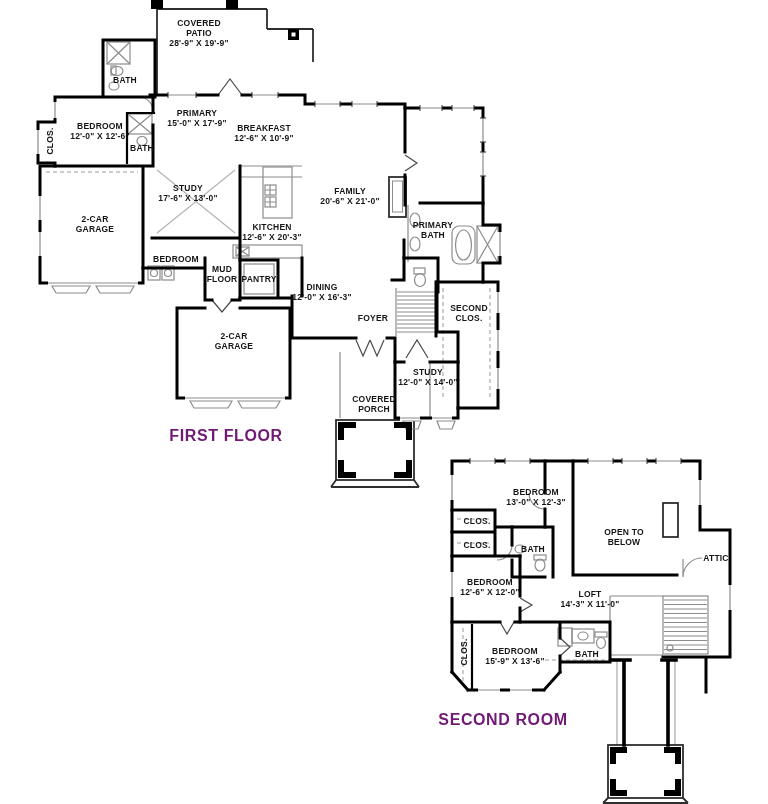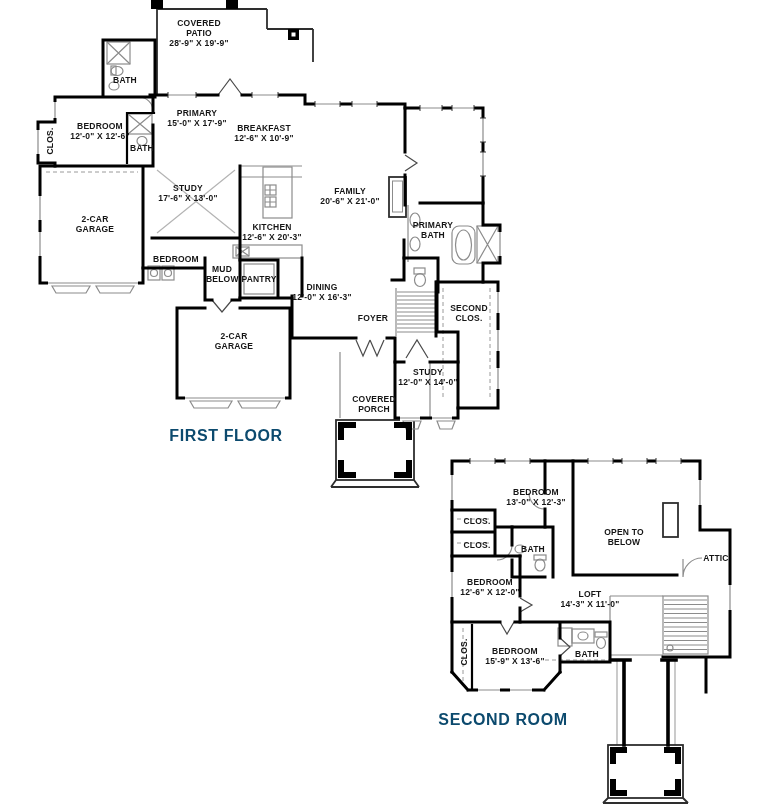--- a/index.html
+++ b/index.html
@@ -6,21 +6,21 @@
   #canvas{position:relative;width:768px;height:804px;background:#fff;overflow:hidden;
           font-family:Liberation Sans, sans-serif;}
   #plan-svg{position:absolute;left:0;top:0;}
   #labels{position:absolute;left:0;top:0;width:768px;height:804px;}
   .label{position:absolute;transform:translate(-50%,-50%);text-align:center;
          font-weight:bold;font-size:8.5px;line-height:1.2;color:#151515;letter-spacing:.2px;}
   .vlabel{transform:translate(-50%,-50%) rotate(-90deg);white-space:nowrap;}
   .nm{display:block;margin:0 auto;}
   .dims{display:block;white-space:nowrap;}
   .title{position:absolute;transform:translate(-50%,-50%);font-weight:bold;font-size:16px;
-         letter-spacing:.6px;color:#0c4a6e;white-space:nowrap;}
+         letter-spacing:.6px;color:#701a75;white-space:nowrap;}
 </style>
 </head>
 <body>
 
 <div id="canvas">
 
 <svg id="plan-svg" width="768" height="804" viewBox="0 0 768 804">
 
   <g stroke="#8c8c8c" stroke-width="1.2" fill="none">
 
@@ -256,21 +256,21 @@
         <span class="nm" style="width:50px">PRIMARY BATH</span>
       </div>
   <div class="label" style="left:469px;top:313px;width:58px">
         <span class="nm" style="width:50px">SECOND CLOS.</span>
       </div>
   <div class="label" style="left:95px;top:224px;width:60px">
         <span class="nm" style="width:46px">2-CAR GARAGE</span>
       </div>
   <div class="label" style="left:176px;top:259px;width:50px"><span>BEDROOM</span></div>
   <div class="label" style="left:222px;top:274px;width:36px">
-        <span class="nm" style="width:32px">MUD BELOW</span>
+        <span class="nm" style="width:32px">MUD FLOOR</span>
       </div>
   <div class="label" style="left:259px;top:279px;width:46px"><span>PANTRY</span></div>
   <div class="label" style="left:322px;top:292px;width:110px">
         <span class="nm">DINING</span>
         <span class="dims">12'-0" X 16'-3"</span>
       </div>
   <div class="label" style="left:373px;top:318px;width:44px"><span>FOYER</span></div>
   <div class="label" style="left:234px;top:341px;width:60px">
         <span class="nm" style="width:46px">2-CAR GARAGE</span>
       </div>

